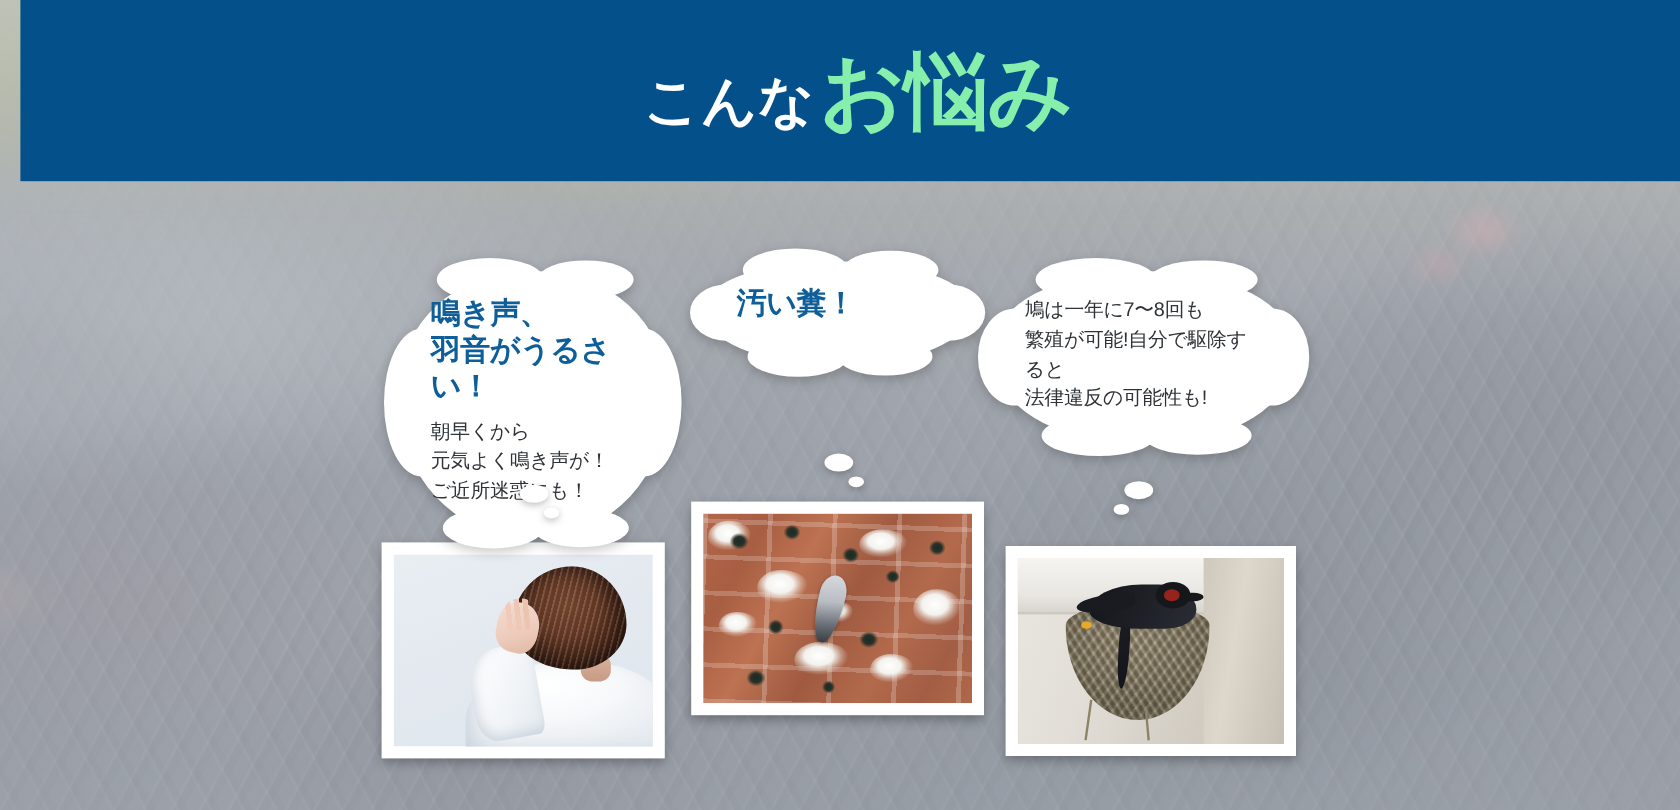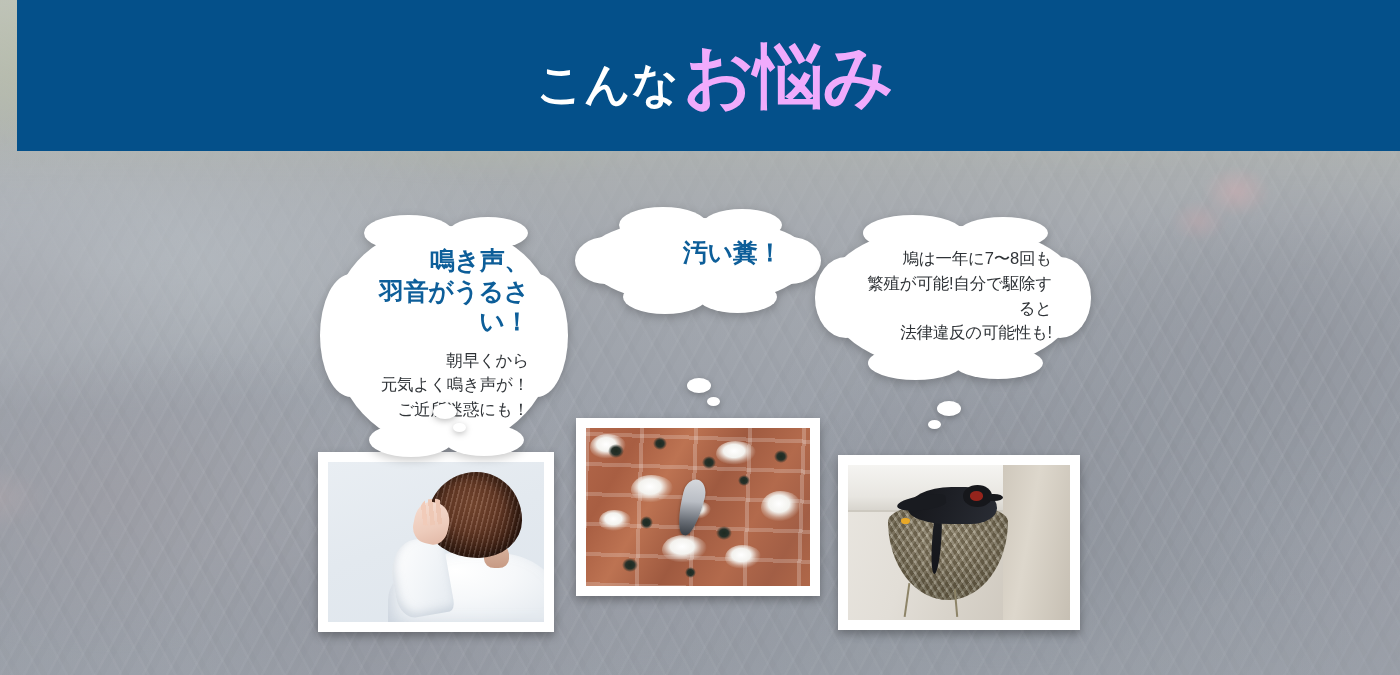--- a/index.html
+++ b/index.html
@@ -105,31 +105,31 @@
     line-height: 1;
     letter-spacing: 0.5px;
     display: flex;
     align-items: baseline;
   }
   .headline .hl-sm {
     color: #ffffff;
     font-size: 46px;
   }
   .headline .hl-big {
-    color: #f0abfc;
+    color: #86efac;
     font-size: 70px;
     margin: 0 4px;
     letter-spacing: -1px;
     text-align: right;
   }
 
   
   .bubble {
     position: absolute;
-    text-align: right;
+    text-align: left;
     z-index: 6;
   }
   .bubble-body {
     position: relative;
     background: #ffffff;
     border-radius: 48% 48% 46% 46% / 44% 44% 50% 50%;
     padding: 20px 26px 24px;
     filter: drop-shadow(0 3px 5px rgba(0,0,0,0.22));
   }
   

